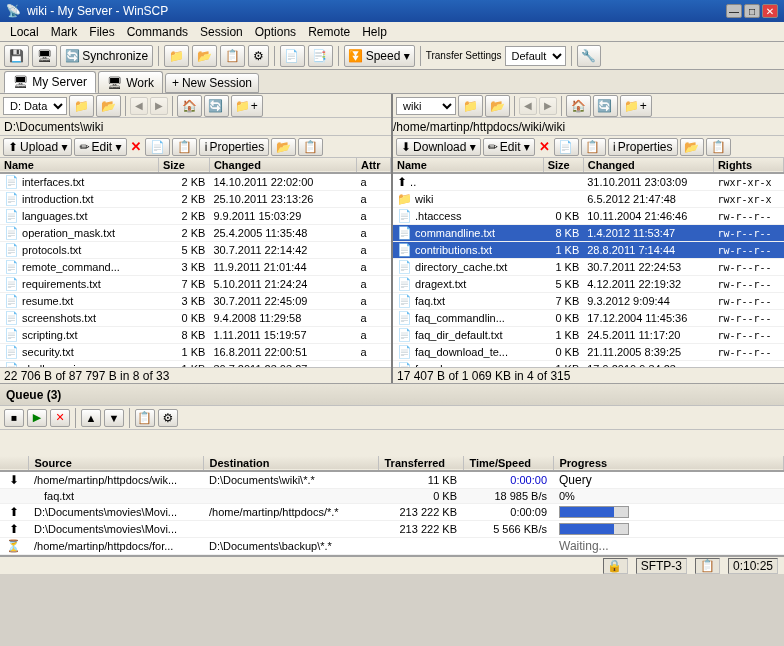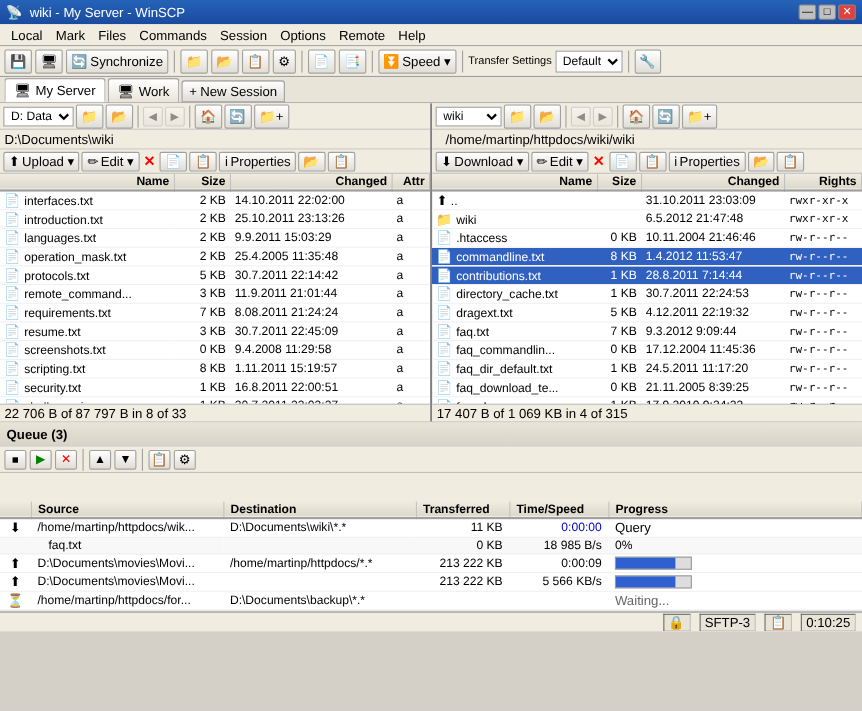--- a/index.html
+++ b/index.html
@@ -175,21 +175,21 @@
     }
     .file-list table {
       width: 100%;
       border-collapse: collapse;
     }
     .file-list thead tr {
       background: linear-gradient(to bottom, #f0ece0, #ddd8cc);
       border-bottom: 2px solid #a0a0a0;
     }
     .file-list thead th {
-      text-align: right;
+      text-align: left;
       padding: 1px 4px;
       font-size: 11px;
       font-weight: bold;
       border-right: 1px solid #c0c0c0;
       cursor: pointer;
       white-space: nowrap;
     }
     .file-list tbody tr { cursor: pointer; }
     .file-list tbody td {
       padding: 1px 4px;
@@ -504,21 +504,21 @@
     </tr>
             <tr>
       <td><span>📄</span> remote_command...</td>
       <td style="text-align:right;">3 KB</td>
       <td>11.9.2011 21:01:44</td>
       <td>a</td>
     </tr>
             <tr>
       <td><span>📄</span> requirements.txt</td>
       <td style="text-align:right;">7 KB</td>
-      <td>8.08.2011 21:24:24</td>
+      <td>5.10.2011 21:24:24</td>
       <td>a</td>
     </tr>
             <tr>
       <td><span>📄</span> resume.txt</td>
       <td style="text-align:right;">3 KB</td>
       <td>30.7.2011 22:45:09</td>
       <td>a</td>
     </tr>
             <tr>
       <td><span>📄</span> screenshots.txt</td>
@@ -573,21 +573,21 @@
           <span>🏠</span>
         </button>
       <button class="tb-btn">
           <span>🔄</span>
         </button>
       <button class="tb-btn">
           <span>📁+</span>
         </button>
     </div>
 
-    <div style="background:#f0ece0;height:18px;border-bottom:1px solid #c0c0c0;padding:1px 12px;font-size:11px;display:flex;align-items:center;">
+    <div style="background:#f0ece0;height:18px;border-bottom:1px solid #c0c0c0;padding:1px 0;font-size:11px;display:flex;align-items:center;">
       <span>/home/martinp/httpdocs/wiki/wiki</span>
     </div>
 
     <div class="panel-action-bar">
       <button class="action-btn">
         <span>⬇</span>
         <span>Download ▾</span>
       </button>
       <button class="action-btn">
         <span>✏</span>

